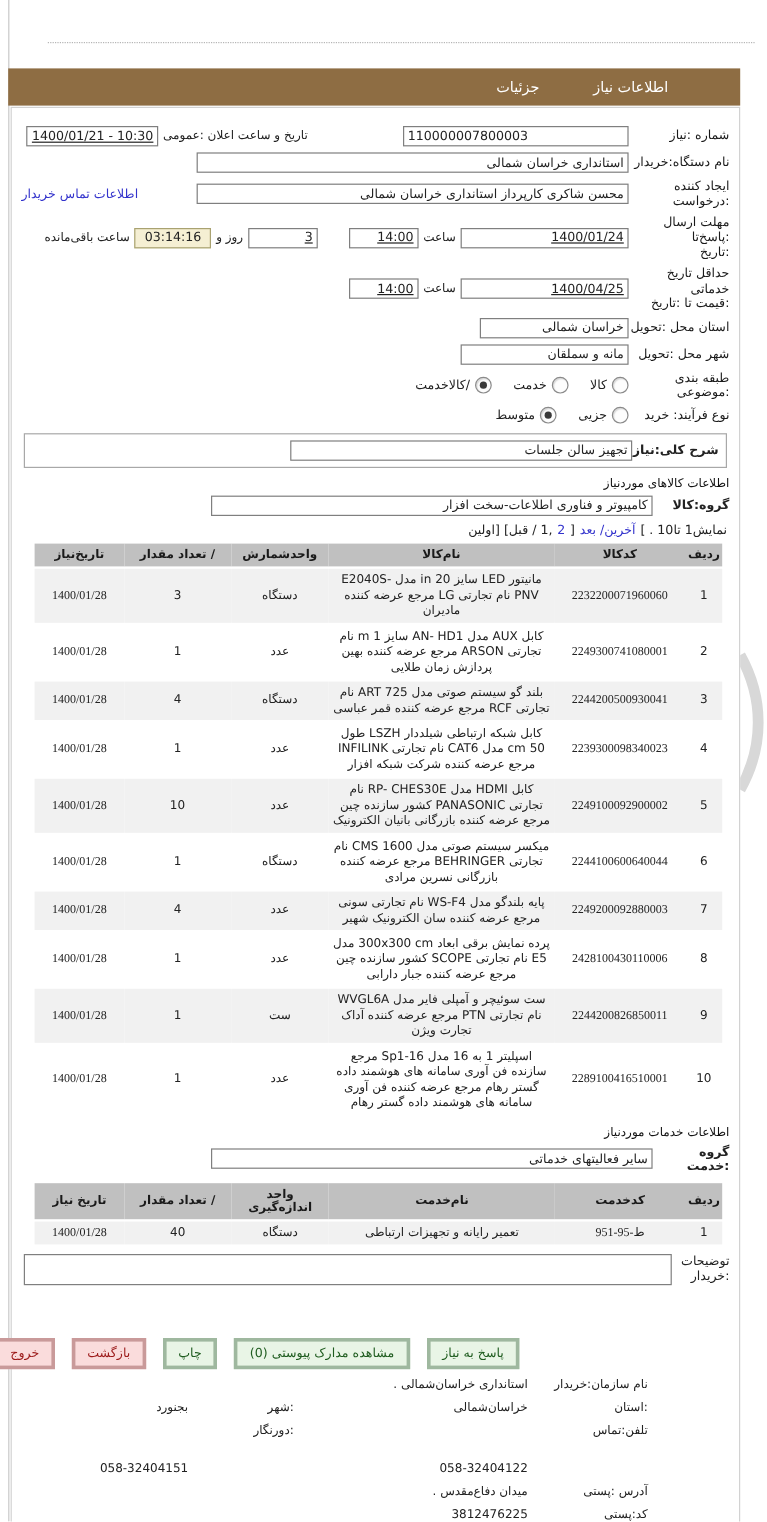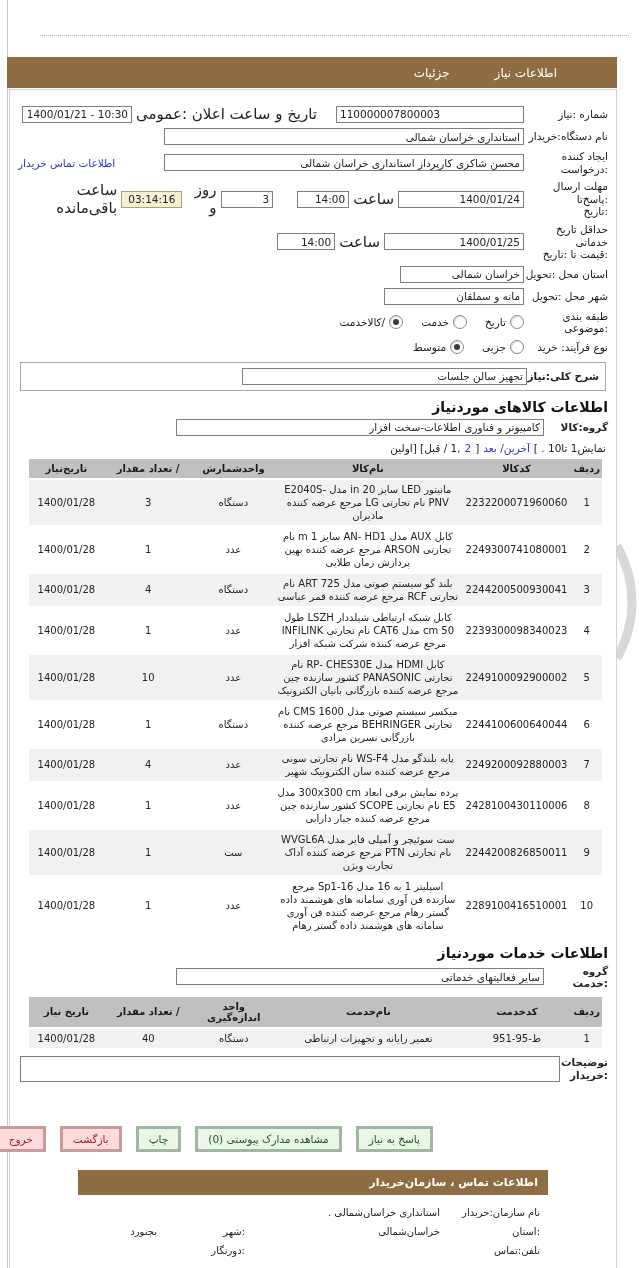--- a/index.html
+++ b/index.html
@@ -25,60 +25,60 @@
     padding:10px 8px 6px 8px;min-height:1168px;
   }
 
   
   .frow{display:flex;align-items:center;margin:5px 0;}
   .flabel{width:84px;flex:none;font-size:10.5px;line-height:1.2;color:#1a1a1a;}
   .ibox{
     border:1px solid #7f7f7f;background:#fff;height:17px;box-sizing:border-box;
     display:flex;align-items:center;padding:0 3px;font-size:10.5px;overflow:hidden;white-space:nowrap;
   }
-  .ltr{direction:ltr;}
+  .ltr{direction:ltr;text-decoration:underline;}
   .end{justify-content:flex-end;}
-  .lbl{margin:0 4px;font-size:15px;}
+  .lbl{margin:0 4px;font-size:10px;}
   .countdown{background:#f5efd3;border:1px solid #a9a271;height:17px;box-sizing:border-box;
     display:flex;align-items:center;justify-content:center;padding:0 6px;font-size:10.5px;direction:ltr;}
   .link{color:#3333cc;cursor:pointer;margin-right:10px;font-size:10.5px;}
 
   .radio{width:12px;height:12px;border:1px solid #8a8a8a;border-radius:50%;background:#fdfdfd;
     display:inline-flex;align-items:center;justify-content:center;flex:none;margin-left:4px;
     box-shadow:inset 1px 1px 1px rgba(0,0,0,.15);}
   .radio.sel::after{content:"";width:6px;height:6px;background:#3a3a3a;border-radius:50%;}
   .checkbox{width:11px;height:11px;border:1px solid #8a8a8a;background:#fdfdfd;flex:none;margin-left:5px;
     box-shadow:inset 1px 1px 1px rgba(0,0,0,.15);}
   .ropt{display:inline-flex;align-items:center;margin-left:18px;font-size:10.5px;}
 
   .desc-box{border:1px solid #a8a8a8;display:flex;align-items:center;padding:5px 6px;margin:8px 2px 8px 2px;}
   .bold{font-weight:bold;}
-  .section-title{font-weight:bold;font-size:14px;margin:8px 0 4px 0;color:#111;}
+  .section-title{font-weight:normal;font-size:10px;margin:8px 0 4px 0;color:#111;}
 
   .group-row{display:flex;align-items:center;margin:4px 0 6px 0;}
   .group-label{width:64px;flex:none;font-weight:bold;font-size:10.5px;}
 
   .pager{display:flex;justify-content:flex-start;gap:4px;font-size:10.5px;margin:4px 2px 3px 0;}
   .pager span{unicode-bidi:isolate;}
   .pager .plink{color:#3333cc;cursor:pointer;}
 
   table.grid{border-collapse:separate;border-spacing:0 2px;width:573px;margin:2px 6px 4px auto;}
   table.grid th{
     background:#c0c0c0;color:#1a1a1a;font-size:10px;font-weight:bold;
     padding:4px 2px;text-align:center;
   }
   table.grid td{
     font-size:10px;text-align:center;vertical-align:middle;
     padding:3px 3px;line-height:1.3;background:#fff;color:#222;
   }
   table.grid tr.odd td{background:#f1f1f1;}
-  td.code,td.date{direction:rtl;white-space:nowrap;}
+  td.code,td.date{direction:rtl;white-space:nowrap;font-family:Liberation Serif, serif;}
 
   .notes-row{display:flex;align-items:center;margin:6px 0 8px 0;}
-  .notes-label{width:48px;flex:none;font-weight:bold;font-size:10.5px;line-height:1.25;}
+  .notes-label{width:48px;flex:none;font-weight:normal;font-size:10.5px;line-height:1.25;}
   .notes-input{flex:1;border:1px solid #7f7f7f;height:24px;background:#fff;margin-left:2px;}
 
   .btnrow{display:flex;gap:14px;margin:12px 175px 4px 0;}
   .btn{height:20px;border:3px solid #14b8a6;font-size:10.5px;display:flex;align-items:center;
     padding:0 10px;cursor:pointer;white-space:nowrap;margin-top:32px;}
   .btn.green{background:#e9f5e6;color:#1f5c1f;border-color:#9fb89f;}
   .btn.pink{background:#fadcdc;color:#9c1a1a;border-color:#c99a9a;}
 
   .bar2{
     background:#8e6d43;color:#fff;font-weight:bold;font-size:11px;
@@ -149,40 +149,40 @@
     <div class="ibox ltr end" style="width:58px">3</div>
     <span class="lbl">روز و</span>
     <div class="countdown" style="width:64px">03:14:16</div>
     <span class="lbl">ساعت باقی‌مانده</span>
   </div>
 
   <div class="frow">
     <span class="flabel">
       <span>حداقل تاریخ خدماتی</span><br><span>:قیمت تا :تاریخ</span>
     </span>
-    <div class="ibox ltr end" style="width:140px">1400/01/25</div>
+    <div class="ibox ltr end" style="width:140px">1400/04/25</div>
     <span class="lbl">ساعت</span>
     <div class="ibox ltr end" style="width:58px">14:00</div>
   </div>
 
   <div class="frow">
     <span class="flabel">استان محل :تحویل</span>
     <div class="ibox" style="width:124px">خراسان شمالی</div>
   </div>
 
   <div class="frow">
     <span class="flabel">شهر محل :تحویل</span>
     <div class="ibox" style="width:140px">مانه و سملقان</div>
   </div>
 
   <div class="frow">
     <span class="flabel">طبقه بندی :موضوعی</span>
     <span class="ropt">
       <span class="radio"></span>
-      <span>تاریخ</span>
+      <span>کالا</span>
     </span>
     <span class="ropt">
       <span class="radio"></span>
       <span>خدمت</span>
     </span>
     <span class="ropt">
       <span class="radio sel"></span>
       <span>/کالاخدمت</span>
     </span>
   </div>
@@ -366,21 +366,20 @@
   </div>
 
   <div class="btnrow">
     <div class="btn green">پاسخ به نیاز</div>
     <div class="btn green">مشاهده مدارک پیوستی (0)</div>
     <div class="btn green">چاپ</div>
     <div class="btn pink">بازگشت</div>
     <div class="btn pink">خروج</div>
   </div>
 
-  <div class="bar2">اطلاعات تماس ، سازمان‌خریدار</div>
 
   <div class="contact">
     <div class="crow">
       <span class="clabel">نام سازمان:خریدار</span>
       <span class="cvalue">استانداری خراسان‌شمالی .</span>
     </div>
     <div class="crow">
       <span class="clabel">:استان</span>
       <span class="cvalue">خراسان‌شمالی</span>
       <span class="clabel2">:شهر</span>

